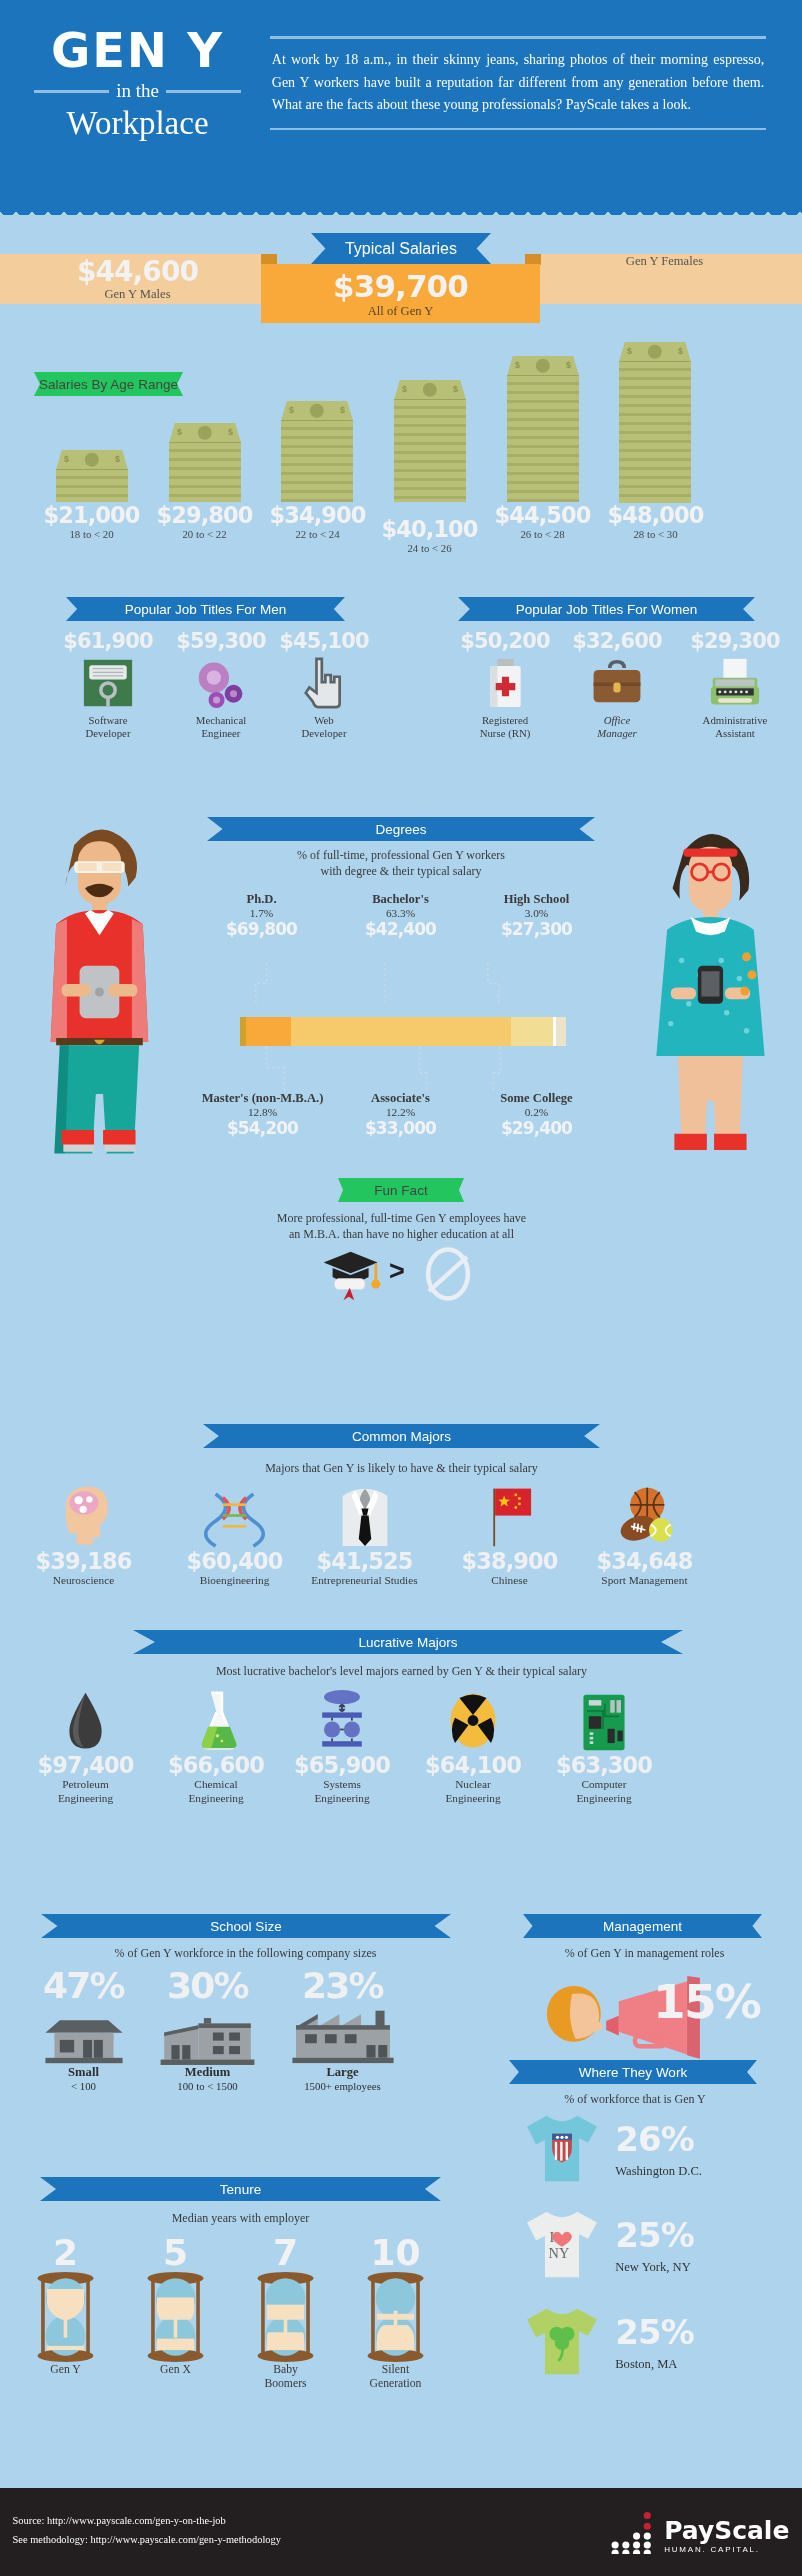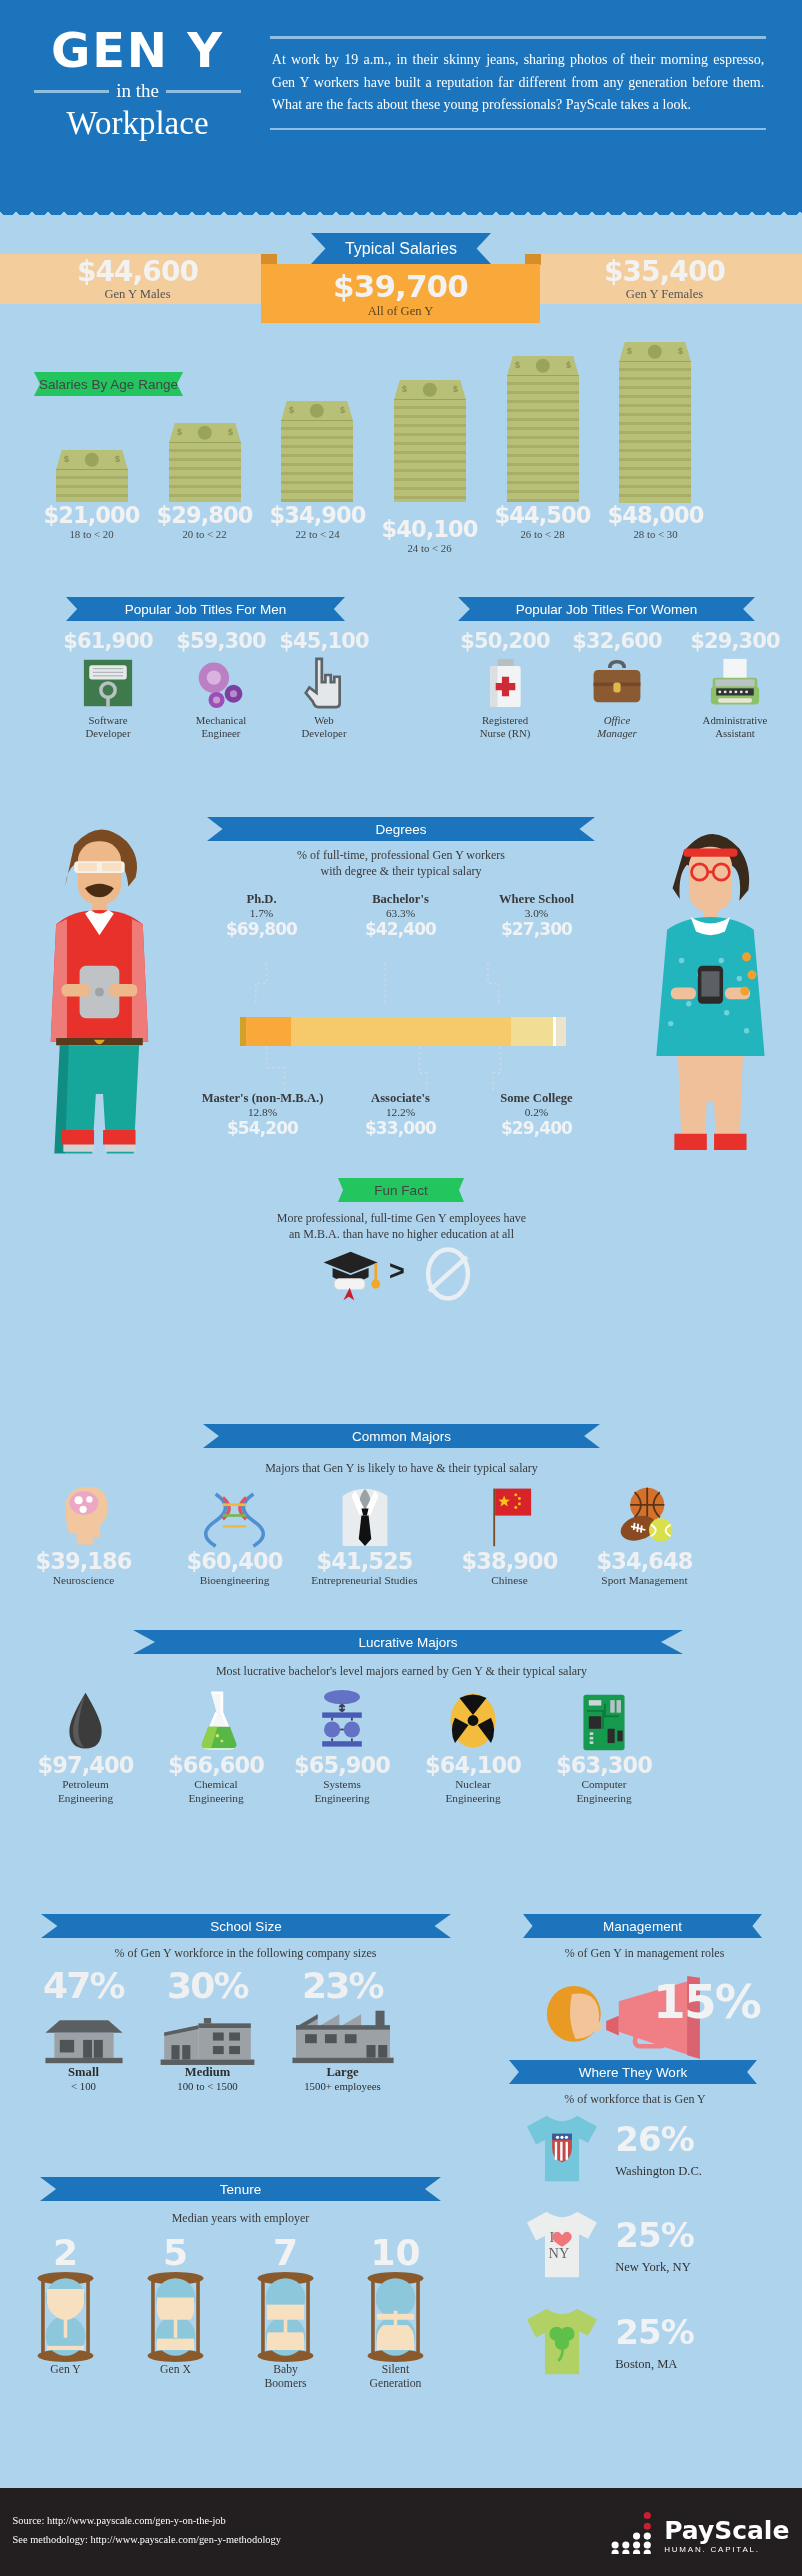--- a/index.html
+++ b/index.html
@@ -117,33 +117,32 @@
     <div class="gy">GEN Y</div>
     <div class="inthe-row">
       <div class="rule"></div>
       <div class="inthe">in the</div>
       <div class="rule"></div>
     </div>
     <div class="wp">Workplace</div>
   </div>
   <div class="intro">
     <div class="hr"></div>
-    <p>At work by 19 a.m., in their skinny jeans, sharing photos of their morning espresso, Gen Y workers have built a reputation far different from any generation before them. What are the facts about these young professionals? PayScale takes a look.</p>
+    <p>At work by 18 a.m., in their skinny jeans, sharing photos of their morning espresso, Gen Y workers have built a reputation far different from any generation before them. What are the facts about these young professionals? PayScale takes a look.</p>
     <div class="hr"></div>
   </div>
   <div class="zig"></div>
 </div>
 
 <div id="salaries">
   <div class="side-band left">
     <div class="amt">$44,600</div>
     <div class="lbl">Gen Y Males</div>
   </div>
   <div class="side-band right">
-    <div class="amt">$35,400</div>
     <div class="lbl">Gen Y Females</div>
   </div>
   <div class="fold l"></div>
   <div class="fold r"></div>
   <div class="ribbon-ts notch">Typical Salaries</div>
   <div class="center-box">
     <div class="amt">$39,700</div>
     <div class="lbl">All of Gen Y</div>
   </div>
 </div>
@@ -408,21 +407,21 @@
         <div class="nm">Ph.D.</div>
         <div class="pc">1.7%</div>
         <div class="sal">$69,800</div>
       </div>
       <div class="degcol" style="left:333px;top:892px;">
         <div class="nm">Bachelor's</div>
         <div class="pc">63.3%</div>
         <div class="sal">$42,400</div>
       </div>
       <div class="degcol" style="left:469px;top:892px;">
-        <div class="nm">Where School</div>
+        <div class="nm">High School</div>
         <div class="pc">3.0%</div>
         <div class="sal">$27,300</div>
       </div>
     </div>
   <div id="degbar">
       <div style="flex:1.7 0 auto;background:#d0a22c;height:29px;"></div>
       <div style="flex:12.8 0 auto;background:#f9a83a;height:29px;"></div>
       <div style="flex:63.3 0 auto;background:#f6c96a;height:29px;"></div>
       <div style="flex:12.2 0 auto;background:#f1dd93;height:29px;"></div>
       <div style="flex:0.6 0 auto;background:#ffffff;height:29px;"></div>

